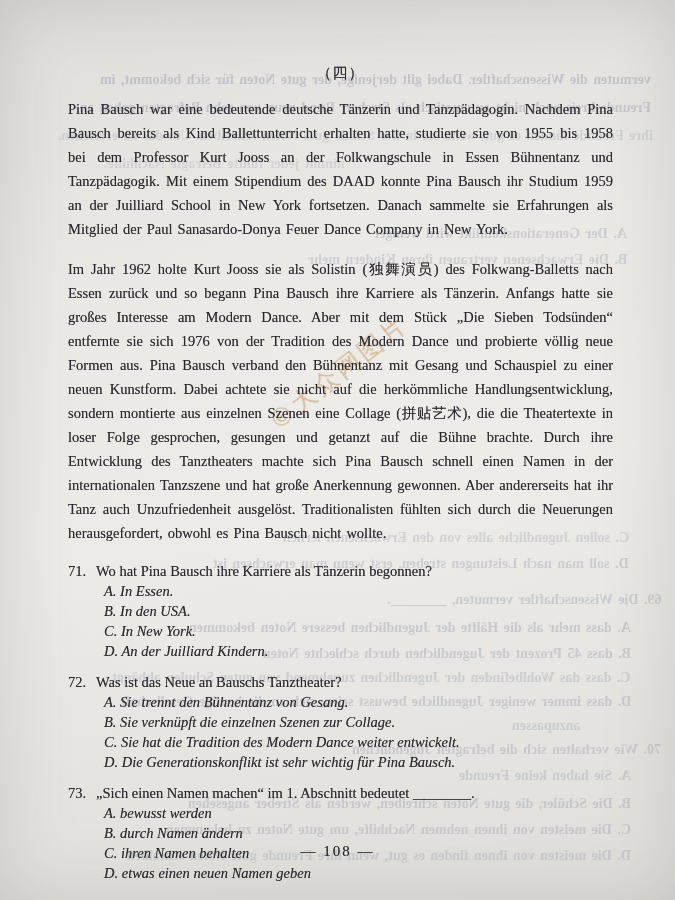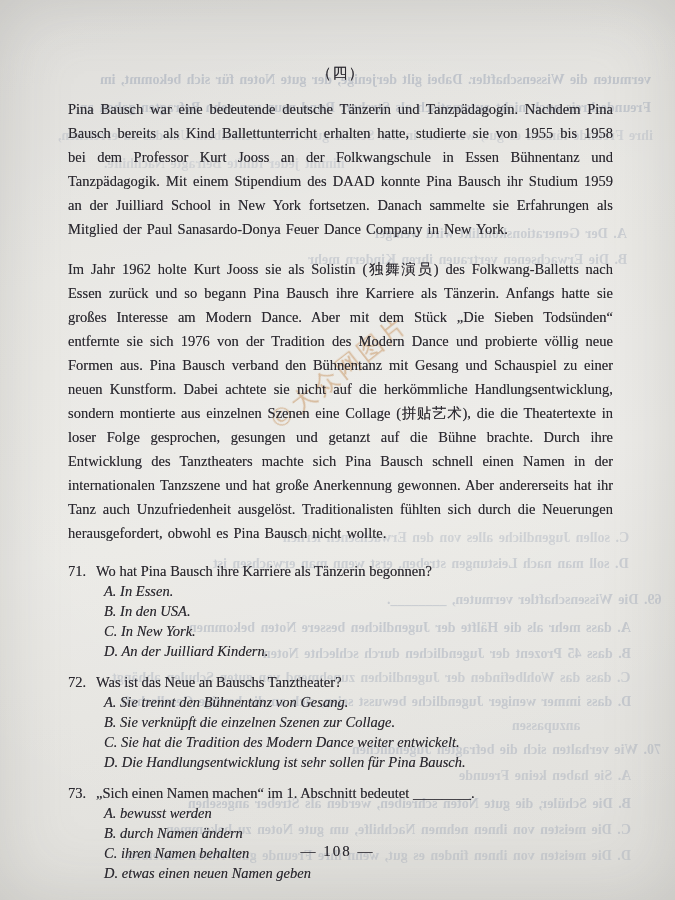--- a/index.html
+++ b/index.html
@@ -105,21 +105,21 @@
         <div class="opt">D. An der Juilliard Kindern.</div>
       </div>
 
       <div class="question">
         <div class="stem">
           <span class="qnum">72.</span><span>Was ist das Neue an Bauschs Tanztheater?</span>
         </div>
         <div class="opt">A. Sie trennt den Bühnentanz von Gesang.</div>
         <div class="opt">B. Sie verknüpft die einzelnen Szenen zur Collage.</div>
         <div class="opt">C. Sie hat die Tradition des Modern Dance weiter entwickelt.</div>
-        <div class="opt">D. Die Handlungsentwicklung ist sehr sollen für Pina Bausch.</div>
+        <div class="opt">D. Die Generationskonflikt ist sehr wichtig für Pina Bausch.</div>
       </div>
 
       <div class="question">
         <div class="stem">
           <span class="qnum">73.</span><span>„Sich einen Namen machen“ im 1. Abschnitt bedeutet ________.</span>
         </div>
         <div class="opt">A. bewusst werden</div>
         <div class="opt">B. durch Namen ändern</div>
         <div class="opt">C. ihren Namen behalten</div>
         <div class="opt">D. etwas einen neuen Namen geben</div>

